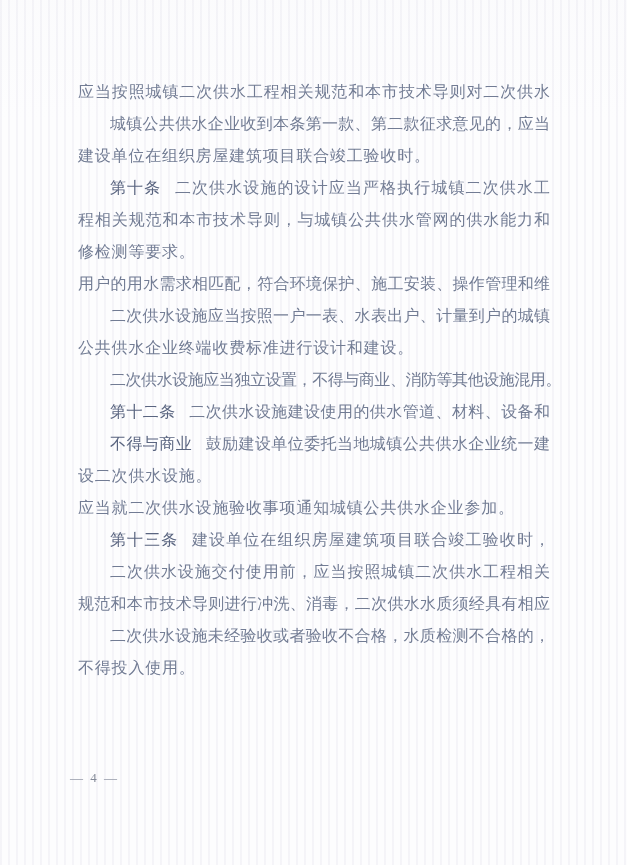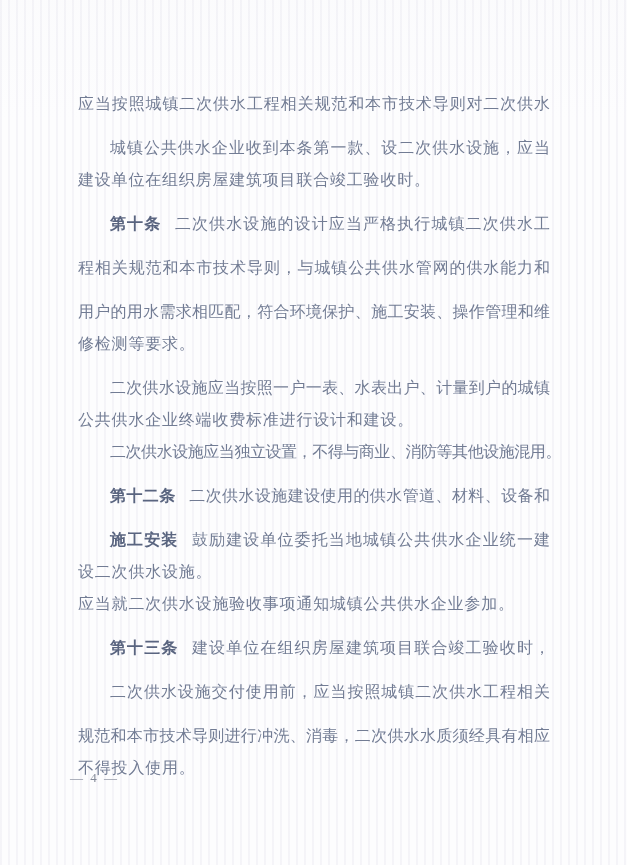--- a/index.html
+++ b/index.html
@@ -34,57 +34,57 @@
     height:32px;
     line-height:32px;
     letter-spacing:0.8px;
     white-space:nowrap;
   }
   .ln.just{
     white-space:normal;
     letter-spacing:0;
     text-align:justify;
     text-align-last:justify;
-    margin-top:12px;
   }
   .ln.ind{ text-indent:32px; }
   .ln.tight{ letter-spacing:-0.45px;text-align:right; }
   .num{
-    font-weight:bold;
+    font-weight:normal;
     color:var(--ink-bold,#5a6580);
     margin-right:0.85em;
   }
   .footer{
     position:absolute;
     left:70px;top:770px;
     font-size:13px;
     line-height:15px;
     letter-spacing:2px;
     color:var(--footer-ink,#848a99);
   }
 </style>
 </head>
 <body>
 
 <div class="page">
   <div class="scan-texture"></div>
   <div class="text-block">
       <div class="ln just"><span>应当按照城镇二次供水工程相关规范和本市技术导则对二次供水</span></div>
-      <div class="ln ind just"><span>城镇公共供水企业收到本条第一款、设二次供水设施，应当</span></div>
+      <div class="ln ind just"><span>城镇公共供水企业收到本条第一款、第二款征求意见的，应当</span></div>
       <div class="ln"><span>建设单位在组织房屋建筑项目联合竣工验收时。</span></div>
       <div class="ln ind just"><span class="num">第十条</span><span>二次供水设施的设计应当严格执行城镇二次供水工</span></div>
       <div class="ln just"><span>程相关规范和本市技术导则，与城镇公共供水管网的供水能力和</span></div>
+      <div class="ln"><span>修检测等要求。</span></div>
       <div class="ln just"><span>用户的用水需求相匹配，符合环境保护、施工安装、操作管理和维</span></div>
-      <div class="ln"><span>修检测等要求。</span></div>
       <div class="ln ind just"><span>二次供水设施应当按照一户一表、水表出户、计量到户的城镇</span></div>
       <div class="ln"><span>公共供水企业终端收费标准进行设计和建设。</span></div>
       <div class="ln ind tight"><span>二次供水设施应当独立设置，不得与商业、消防等其他设施混用。</span></div>
       <div class="ln ind just"><span class="num">第十二条</span><span>二次供水设施建设使用的供水管道、材料、设备和</span></div>
-      <div class="ln ind just"><span class="num">施工安装</span><span>鼓励建设单位委托当地城镇公共供水企业统一建</span></div>
+      <div class="ln ind just"><span class="num">不得与商业</span><span>鼓励建设单位委托当地城镇公共供水企业统一建</span></div>
       <div class="ln"><span>设二次供水设施。</span></div>
       <div class="ln"><span>应当就二次供水设施验收事项通知城镇公共供水企业参加。</span></div>
       <div class="ln ind just"><span class="num">第十三条</span><span>建设单位在组织房屋建筑项目联合竣工验收时，</span></div>
       <div class="ln ind just"><span>二次供水设施交付使用前，应当按照城镇二次供水工程相关</span></div>
       <div class="ln just"><span>规范和本市技术导则进行冲洗、消毒，二次供水水质须经具有相应</span></div>
+      <div class="ln ind just"><span>二次供水设施未经验收或者验收不合格，水质检测不合格的，</span></div>
       <div class="ln"><span>不得投入使用。</span></div>
     </div>
   <div class="footer">— 4 —</div>
 </div>
 
 </body></html>

